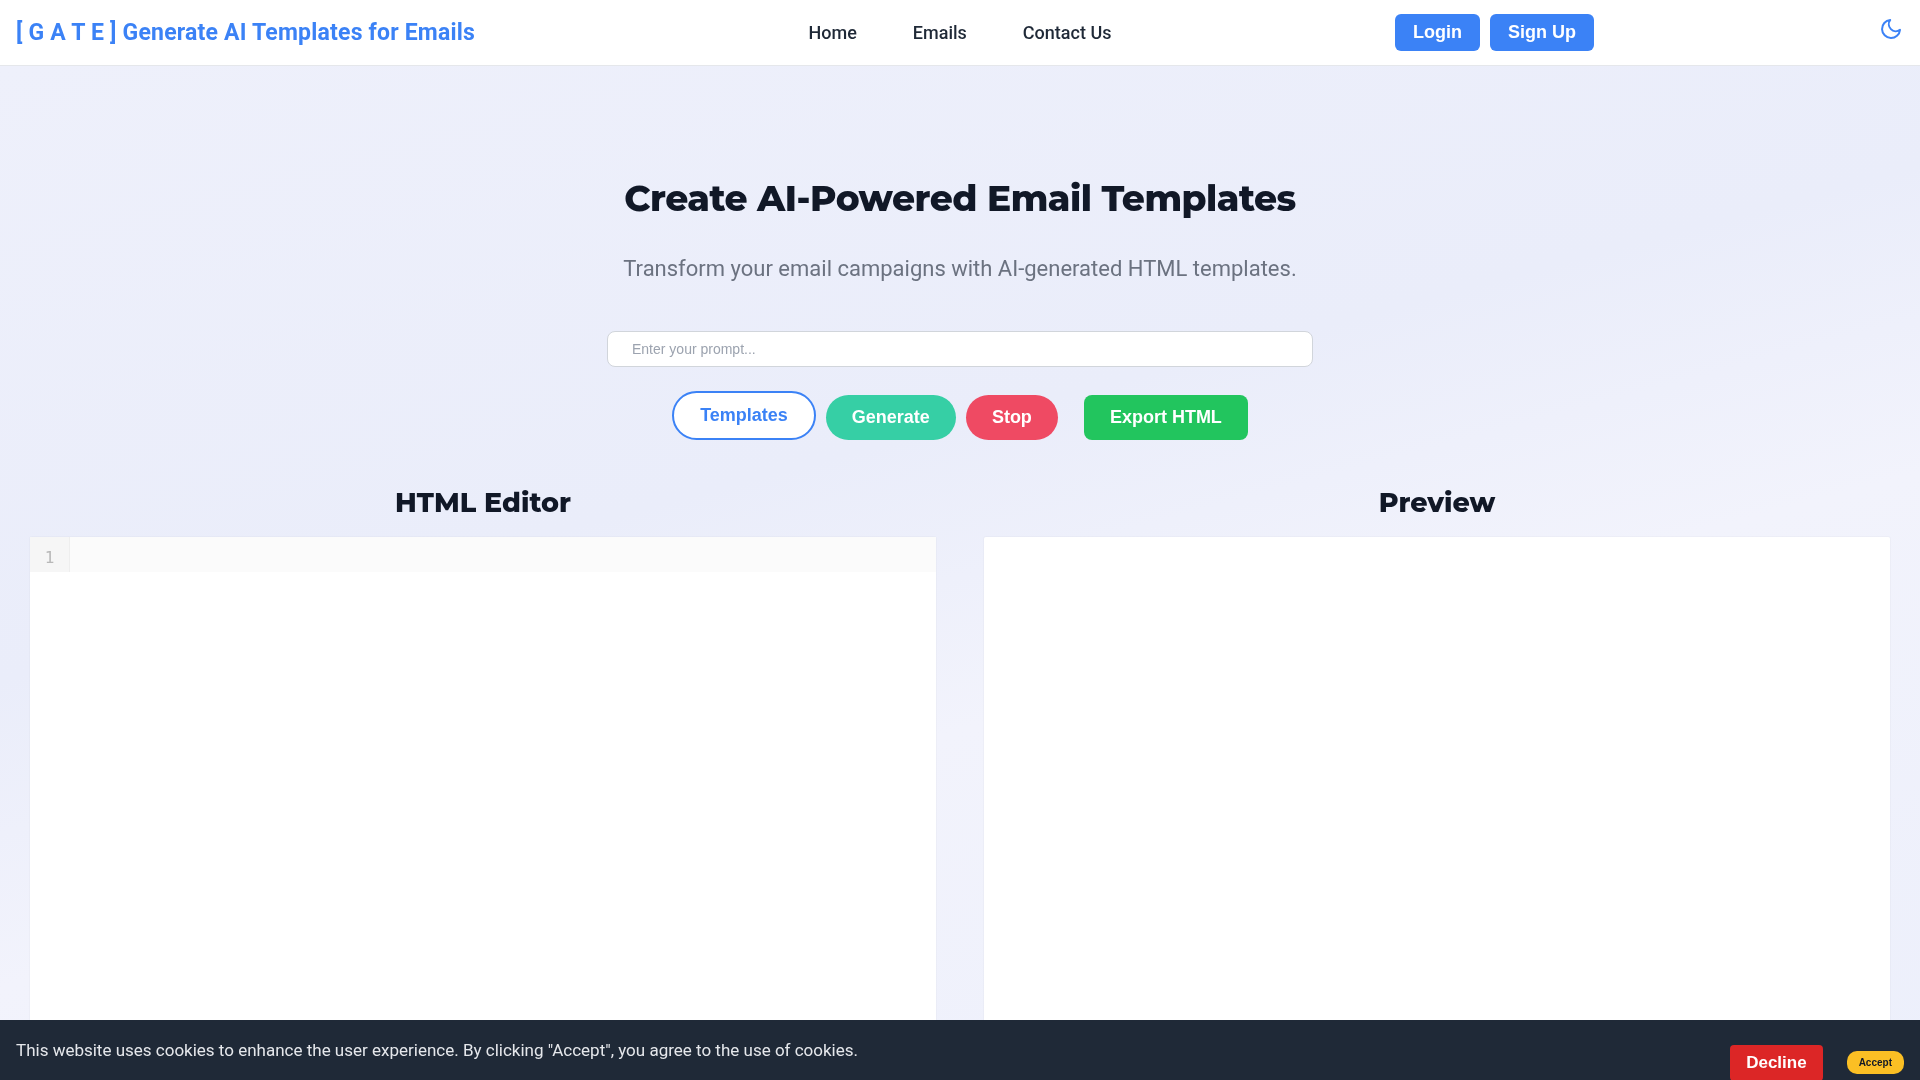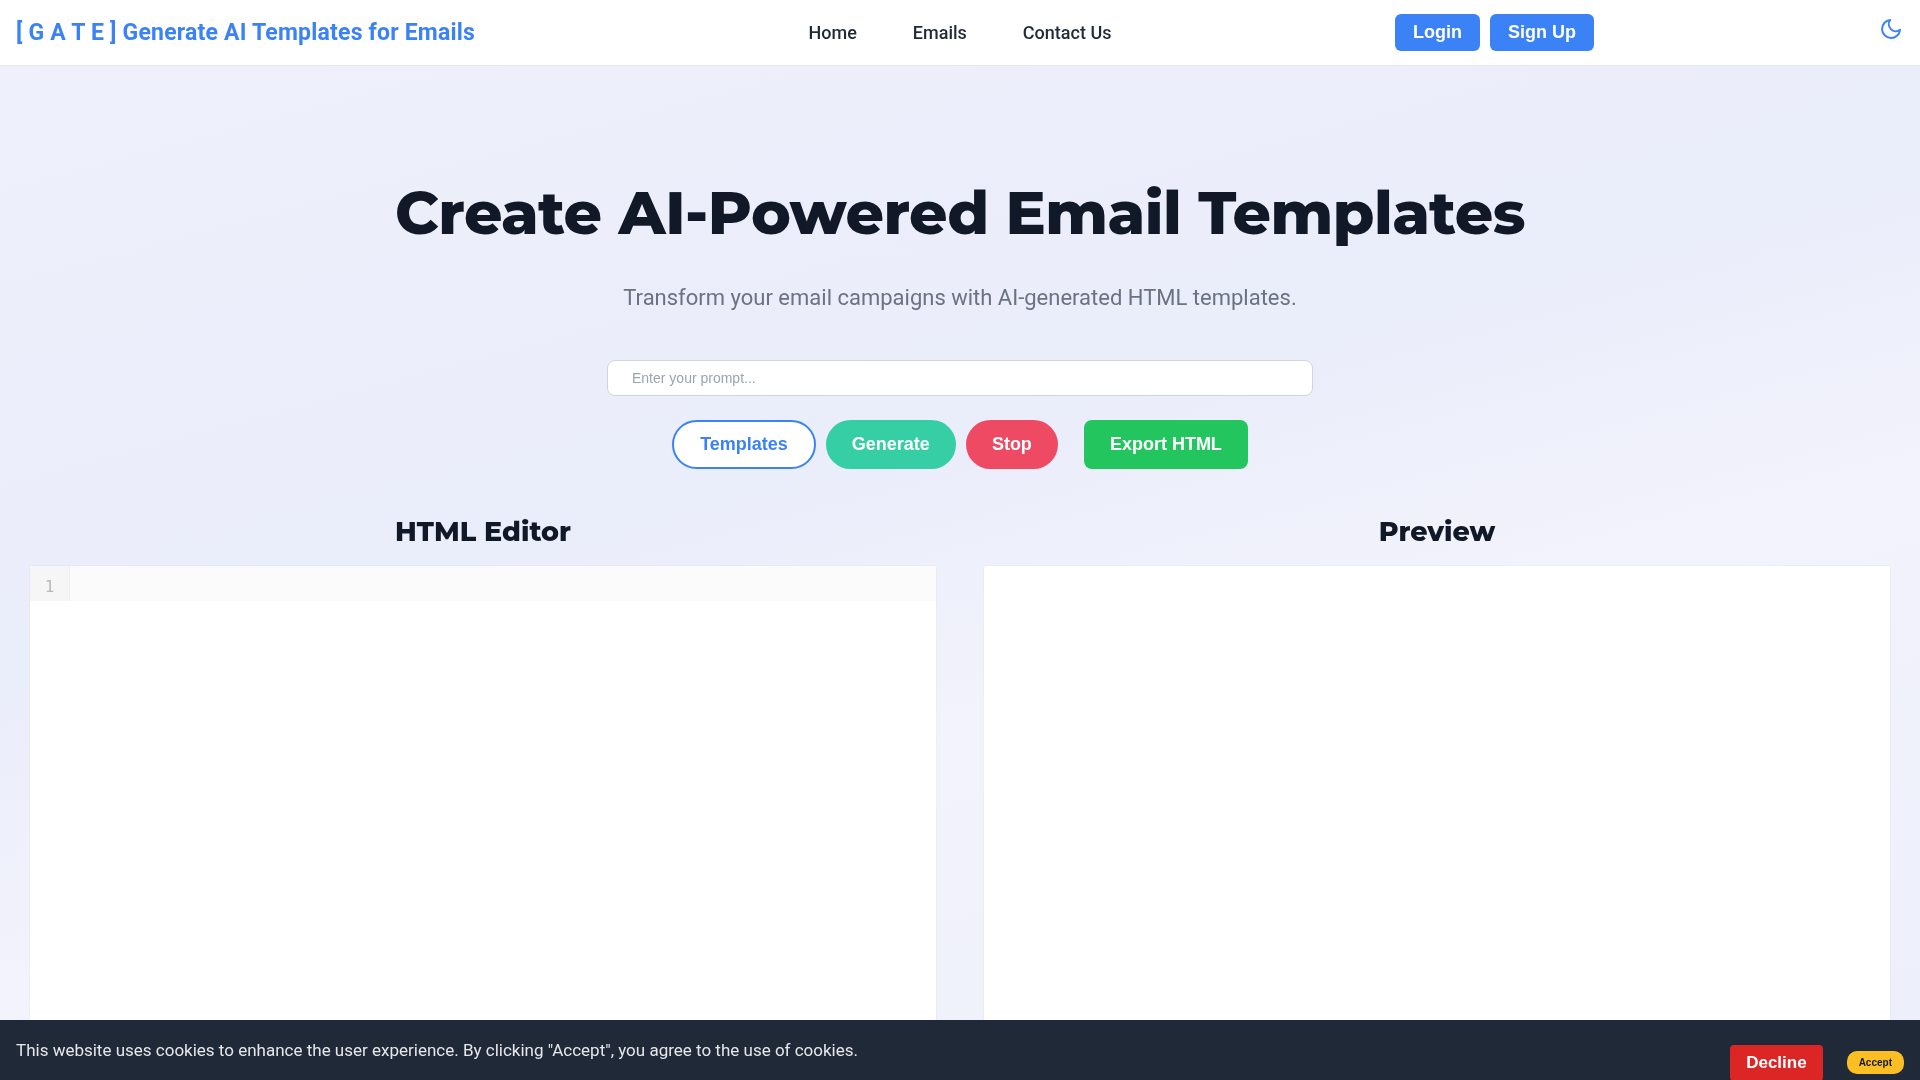--- a/index.html
+++ b/index.html
@@ -12,26 +12,26 @@
     .nav a { text-decoration: none; color: #1f2937; font-size: 18px; font-weight: 500; }
     .btn { border: none; border-radius: 6px; font-size: 18px; font-weight: 600; padding: 8px 18px; cursor: pointer; }
     .btn-login { background: #3b82f6; color: #fff; }
     .btn-signup { background: #3b82f6; color: #fff; }
     .theme-toggle { position: absolute; right: 18px; top: 14px; right: 14px; width: 30px; height: 30px; display:flex; align-items:center; justify-content:center; cursor:pointer;}
     .theme-toggle svg { stroke: #3b82f6; }
     .auth-wrap { margin-left: auto; margin-right: 310px; display:flex; gap:10px; }
 
     
     .hero { background: linear-gradient(165deg, #eef0fb 0%, #eaedfa 40%, #f2f3fc 60%, #eceffb 100%); padding-top: 110px; min-height: 1022px; }
-    .hero h1 { text-align: center; font-size: 60px; font-weight: 800; color: #111827; font-family: "Montserrat", -apple-system, sans-serif; letter-spacing: -0.5px;}
+    .hero h1 { text-align: center; font-size: 36px; font-weight: 800; color: #111827; font-family: "Montserrat", -apple-system, sans-serif; letter-spacing: -0.5px;}
     .hero p.lead { text-align: center; margin-top: 36px; font-size: 22px; color: #6b7280; }
     .prompt-box { width: 706px; margin: 50px auto 0; }
     .prompt-input { width: 100%; height: 36px; border: 1px solid #d1d5db; border-radius: 8px; padding: 0 24px; font-size: 14px; color: #374151; background: #fff; outline: none; }
     .prompt-input::placeholder { color: #9ca3af; }
-    .action-row { display: flex; justify-content: center; gap: 10px; margin-top: 24px; }
+    .action-row { display: flex; justify-content: center; gap: 10px; margin-top: 24px; align-items: flex-end; }
     .pill { border-radius: 9999px; font-size: 18px; font-weight: 600; padding: 12px 26px; cursor: pointer; border: none; }
     .pill-outline { background: #fff; border: 2px solid #3b82f6; color: #3b82f6; }
     .pill-gen { background: #36cfa5; color: #fff; }
     .pill-stop { background: #ef4a63; color: #fff; }
     .pill-export { background: #22c55e; color: #fff; border-radius: 8px; margin-left: 16px; }
 
     
     .panels { display: flex; gap: 48px; margin-top: 30px; padding: 0 30px; }
     .panel { flex: 1; background: transparent; margin-top: 10px; }
     .panel-header { text-align: center; font-size: 27px; font-weight: 800; color: #111827; padding: 6px 0 18px; font-family: "Montserrat", -apple-system, sans-serif;}

